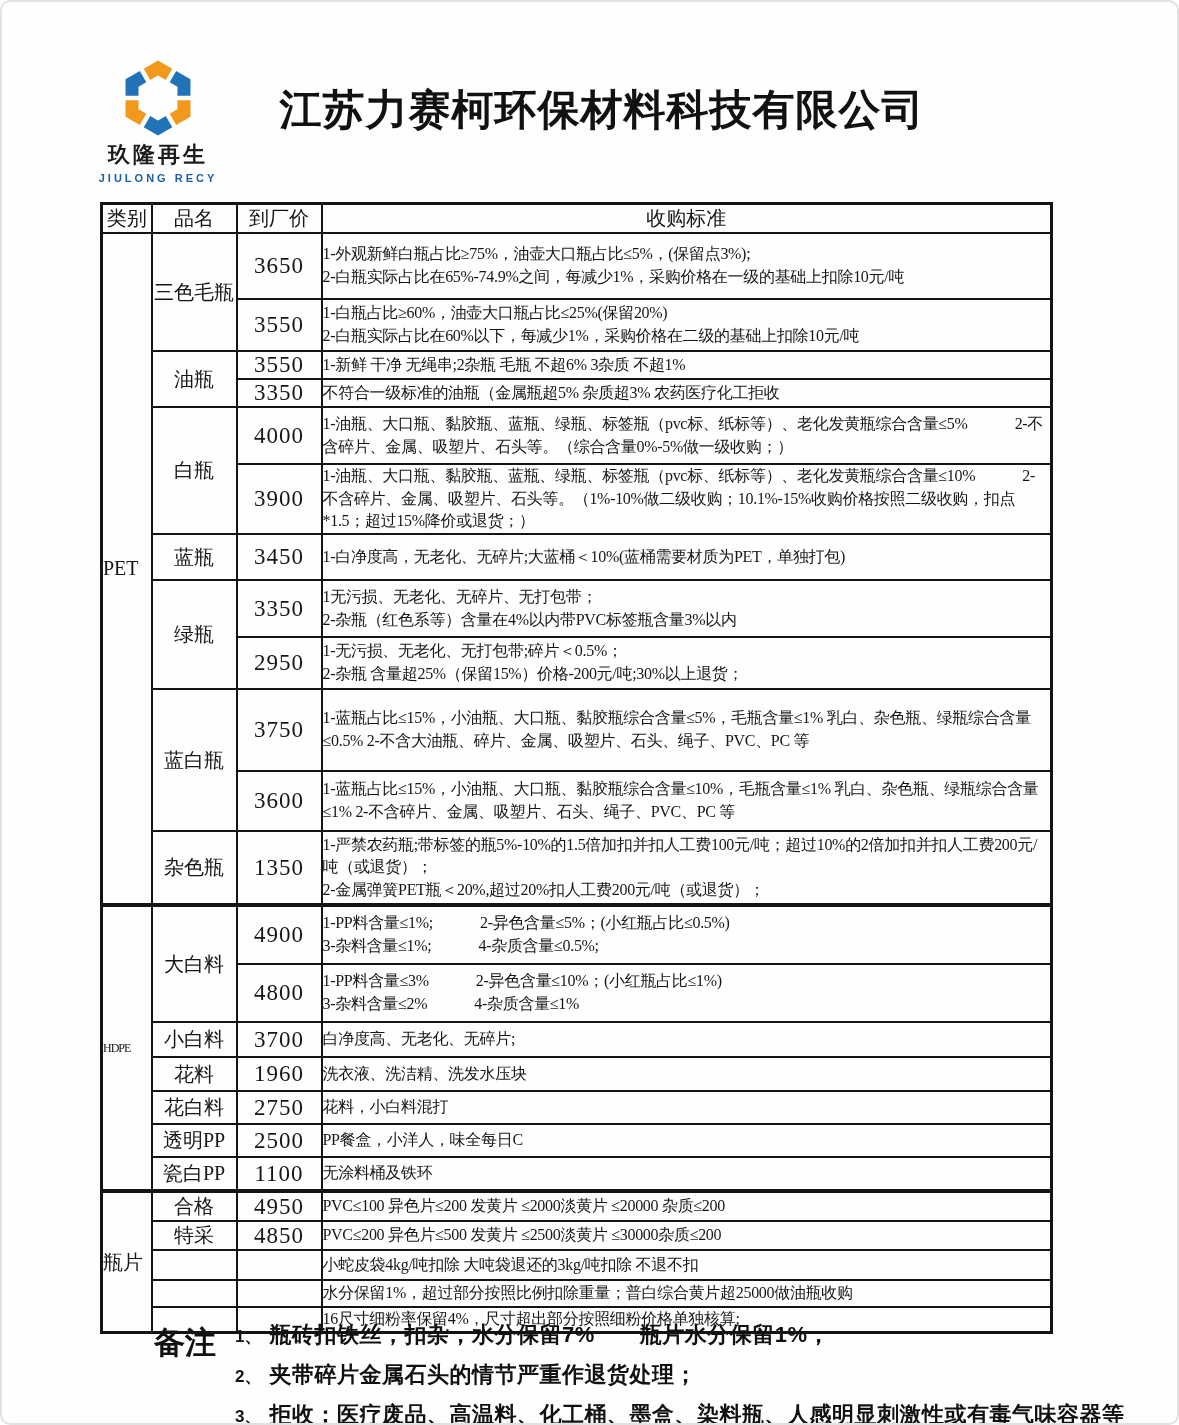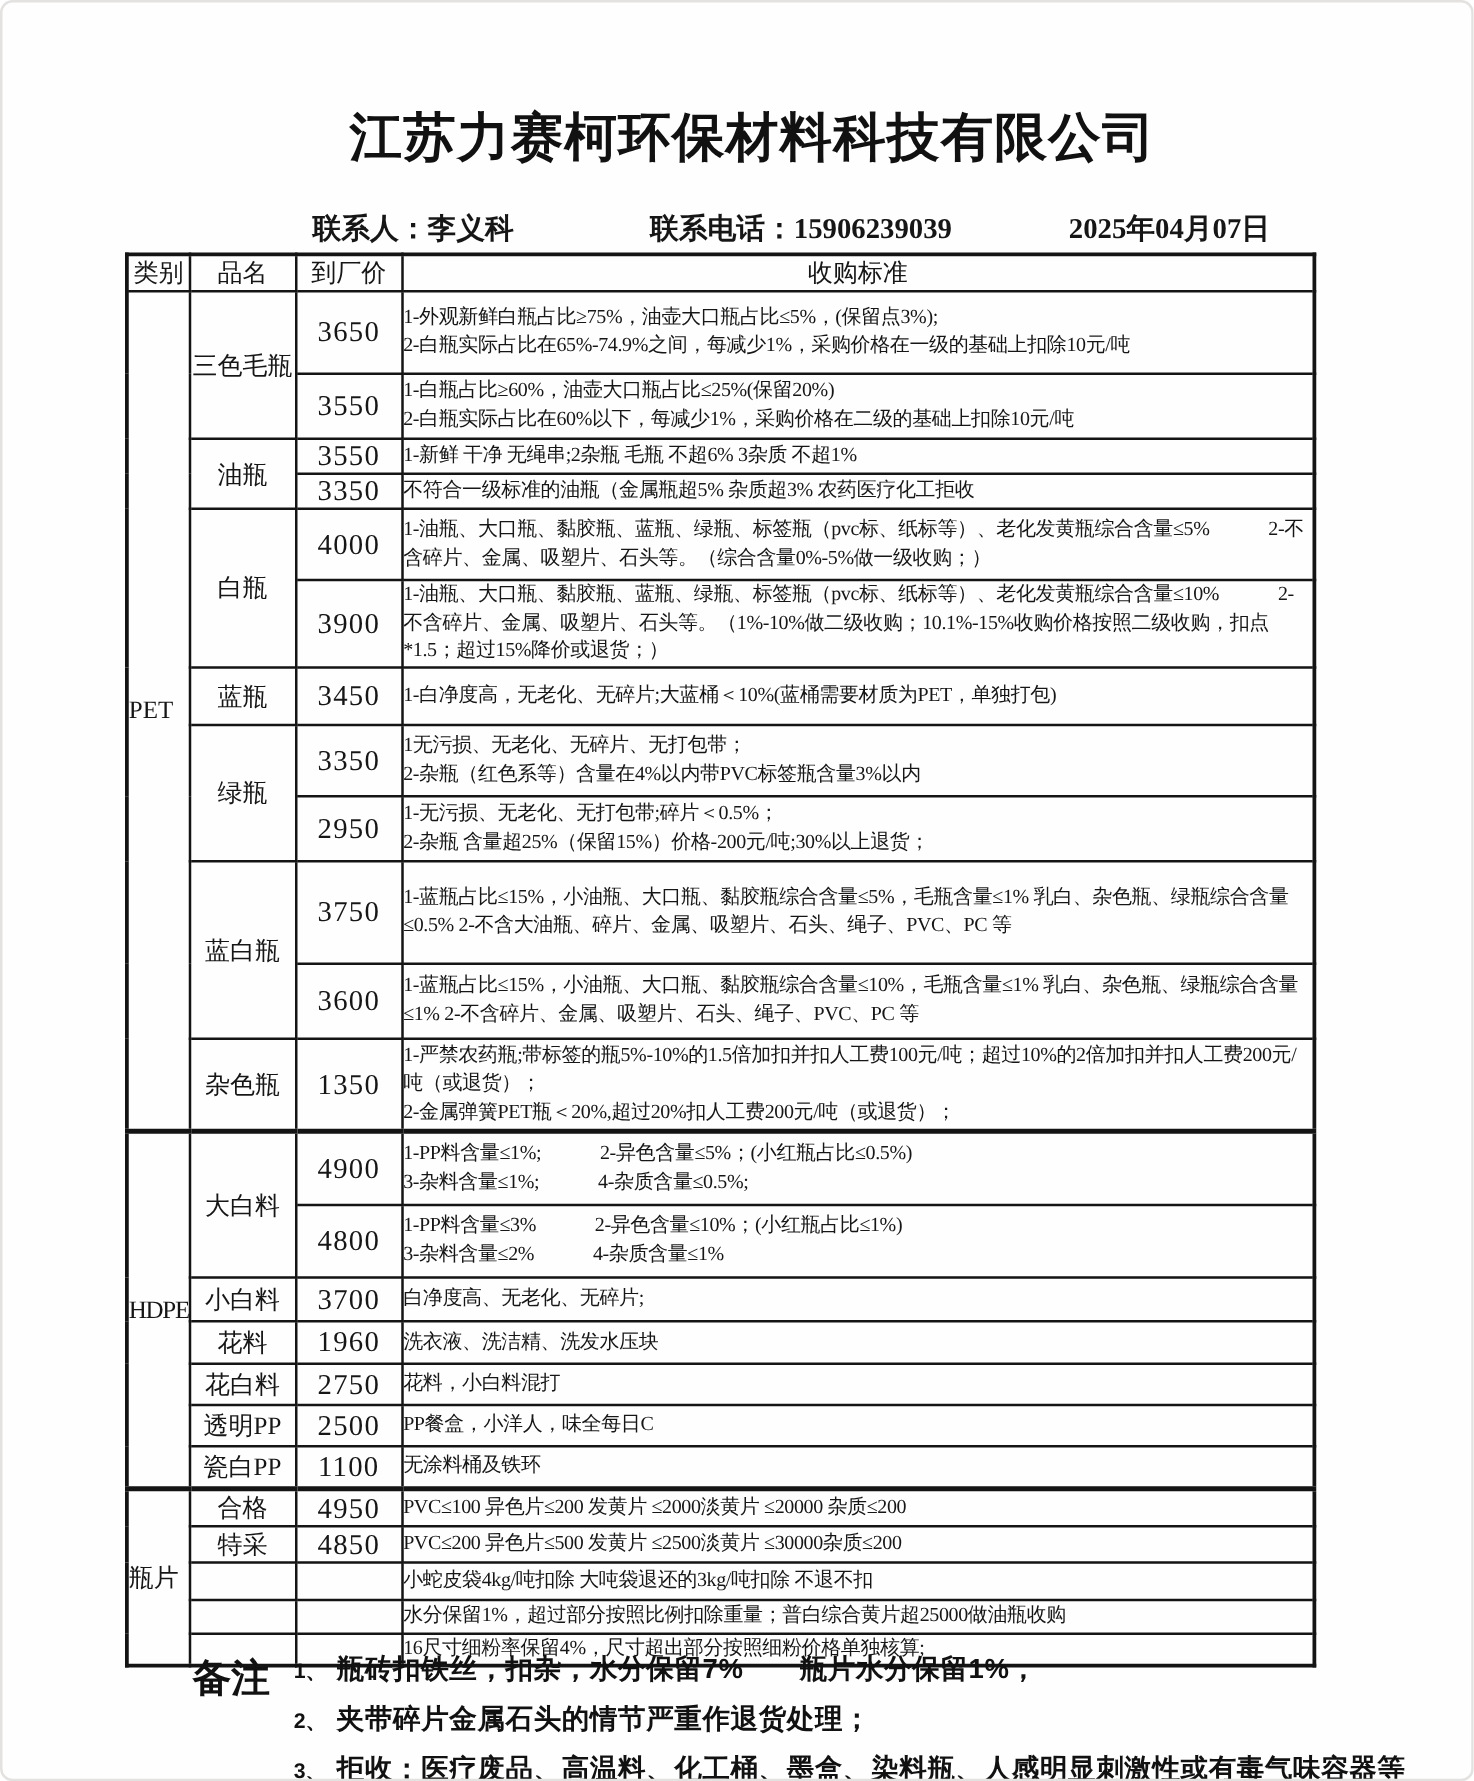--- a/index.html
+++ b/index.html
@@ -23,48 +23,57 @@
   .contact .c1{position:absolute;left:248px;}
   .contact .c2{position:absolute;left:518px;}
   .contact .c3{position:absolute;left:853px;}
   
   table.price{position:absolute;left:98px;top:200px;width:950px;border-collapse:collapse;
               table-layout:fixed;border:3px solid #141414;}
   table.price th,table.price td{border:2px solid #141414;padding:0;overflow:hidden;}
   th{font-weight:normal;font-size:20px;text-align:center;height:24px;}
   th.h-std{text-align:center;padding-left:5px;}
   td.cat{font-size:20px;text-align:left;vertical-align:middle;}
-  td.cat.small{font-size:20px;letter-spacing:-1px;}
+  td.cat.small{font-size:12px;letter-spacing:-1px;}
   td.name{font-size:20px;text-align:center;vertical-align:middle;letter-spacing:0;margin-top:12px;}
   td.price{font-size:23px;text-align:center;vertical-align:middle;letter-spacing:1px;}
   td.std{font-size:16px;line-height:1.42;text-align:left;vertical-align:middle;
          padding:2px 5px;white-space:pre-line;letter-spacing:-0.3px;}
   tr.sec td{border-top-width:4px;}
   
   .notes-label{position:absolute;left:152px;top:1320px;font-family:"Liberation Sans",sans-serif;
                font-weight:bold;font-size:31px;color:#111;}
   .notes{position:absolute;left:233px;top:1318px;display:flex;flex-direction:column;gap:10px;
          font-family:"Liberation Sans",sans-serif;font-weight:bold;color:#111;}
   .note-line{display:flex;align-items:baseline;}
   .note-no{font-size:17px;margin-right:8px;}
   .note-text{font-size:22px;letter-spacing:0.5px;white-space:pre;}
 </style>
 </head>
 <body>
 
 <div class="page">
 
+  <div class="logo">
+    <svg width="78" height="80" viewBox="0 0 76 80">
+      <g fill="none" stroke-width="13" stroke-linecap="butt" stroke-linejoin="miter">
+        <path d="M27 16.4 L38 10 L49 16.4" stroke="#f2991d"></path>
+        <path d="M27 16.4 L38 10 L49 16.4" stroke="#2272b8" transform="rotate(60 38 40)"></path>
+        <path d="M27 16.4 L38 10 L49 16.4" stroke="#f2991d" transform="rotate(120 38 40)"></path>
+        <path d="M27 16.4 L38 10 L49 16.4" stroke="#2272b8" transform="rotate(180 38 40)"></path>
+        <path d="M27 16.4 L38 10 L49 16.4" stroke="#f2991d" transform="rotate(240 38 40)"></path>
+        <path d="M27 16.4 L38 10 L49 16.4" stroke="#2272b8" transform="rotate(300 38 40)"></path>
+      </g>
+    </svg>
+    <div class="logo-cn">玖隆再生</div>
+    <div class="logo-en">JIULONG RECY</div>
+  </div>
 
   <div class="title">江苏力赛柯环保材料科技有限公司</div>
 
-  <div class="contact">
-    <span class="c1">联系人：李义科</span>
-    <span class="c2">联系电话：15906239039</span>
-    <span class="c3">2025年04月07日</span>
-  </div>
 
   <table class="price">
     <colgroup>
         <col style="width:50px">
         <col style="width:85px">
         <col style="width:85px">
         <col style="width:730px">
       </colgroup>
     <tbody>
         <tr style="height:24px">

